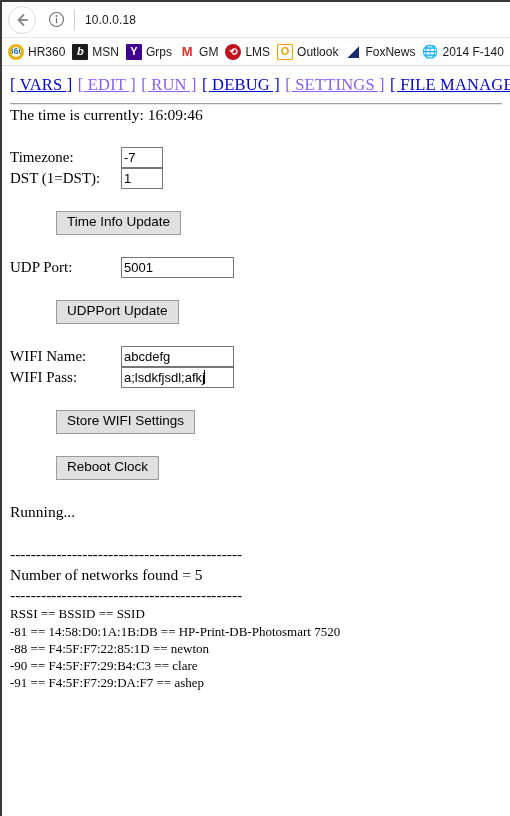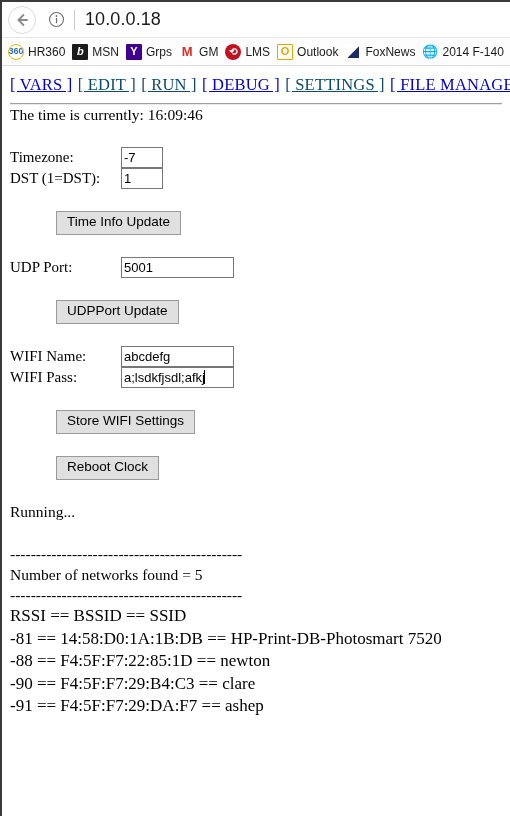--- a/index.html
+++ b/index.html
@@ -47,21 +47,21 @@
     display: flex; align-items: center; justify-content: center;
     flex: 0 0 auto;
   }
   .url-sep {
     width: 1px; height: 20px;
     background: #c8c8c8;
     margin-right: 10px;
     flex: 0 0 auto;
   }
   .url-text {
-    font-size: 18px;
+    font-size: 12px;
     color: #1a1a1a;
     font-family: "Liberation Sans", sans-serif;
     letter-spacing: 0.1px;
     white-space: nowrap;
     overflow: hidden;
   }
 
   .bookmarks-row {
     height: 28px;
     display: flex;
@@ -111,21 +111,21 @@
     font-size: 16.5px;
     white-space: nowrap;
     letter-spacing: 0.2px;
     margin-bottom: 2px;
   }
   .navlinks a {
     text-decoration: underline;
     margin-right: 1px;
   }
   .lnk-new { color: #0000cc; }
-  .lnk-vis { color: #0c4a6e; }
+  .lnk-vis { color: #8b5cf6; }
 
   hr.rule {
     border: none;
     border-top: 1px solid #a0a0a0;
     border-bottom: 1px solid #e9e9e9;
     margin: 7px 0 0 0;
     height: 0;
   }
 
   h1.title {
@@ -211,21 +211,21 @@
     font-family: "Liberation Serif", serif;
     font-size: 15.5px;
     letter-spacing: 0px;
     white-space: nowrap;
     margin: 0;
   }
   .netline {
     margin: 0;
     white-space: nowrap;
     font-family: "Liberation Serif", serif;
-    font-size: 17px;
+    font-size: 13px;
   }
 </style>
 </head>
 <body>
 
 <div id="root">
 
   <div class="chrome">
 
     <div class="urlbar-row">
@@ -243,21 +243,21 @@
           <circle cx="8.5" cy="5" r="0.95" fill="#6f6f6f"></circle>
           <rect x="7.9" y="7" width="1.25" height="5.2" fill="#6f6f6f"></rect>
         </svg>
       </div>
       <div class="url-sep"></div>
       <div class="url-text" title="Search or enter web address">10.0.0.18</div>
     </div>
 
     <div class="bookmarks-row">
       <div class="bm">
-        <span class="bm-ico" style="background:#ffffff;color:#2d6fb3;border-radius:50%;border:1px solid #eab308;font-size:9px;">360</span>
+        <span class="bm-ico" style="background:#ffffff;color:#2d6fb3;border-radius:50%;border:3px solid #eab308;font-size:9px;">360</span>
         <span class="bm-label">HR360</span>
       </div>
       <div class="bm">
         <span class="bm-ico" style="background:#1b1b1b;color:#ffffff;font-style:italic;">b</span>
         <span class="bm-label">MSN</span>
       </div>
       <div class="bm">
         <span class="bm-ico" style="background:#400090;color:#ffffff;">Y</span>
         <span class="bm-label">Grps</span>
       </div>

